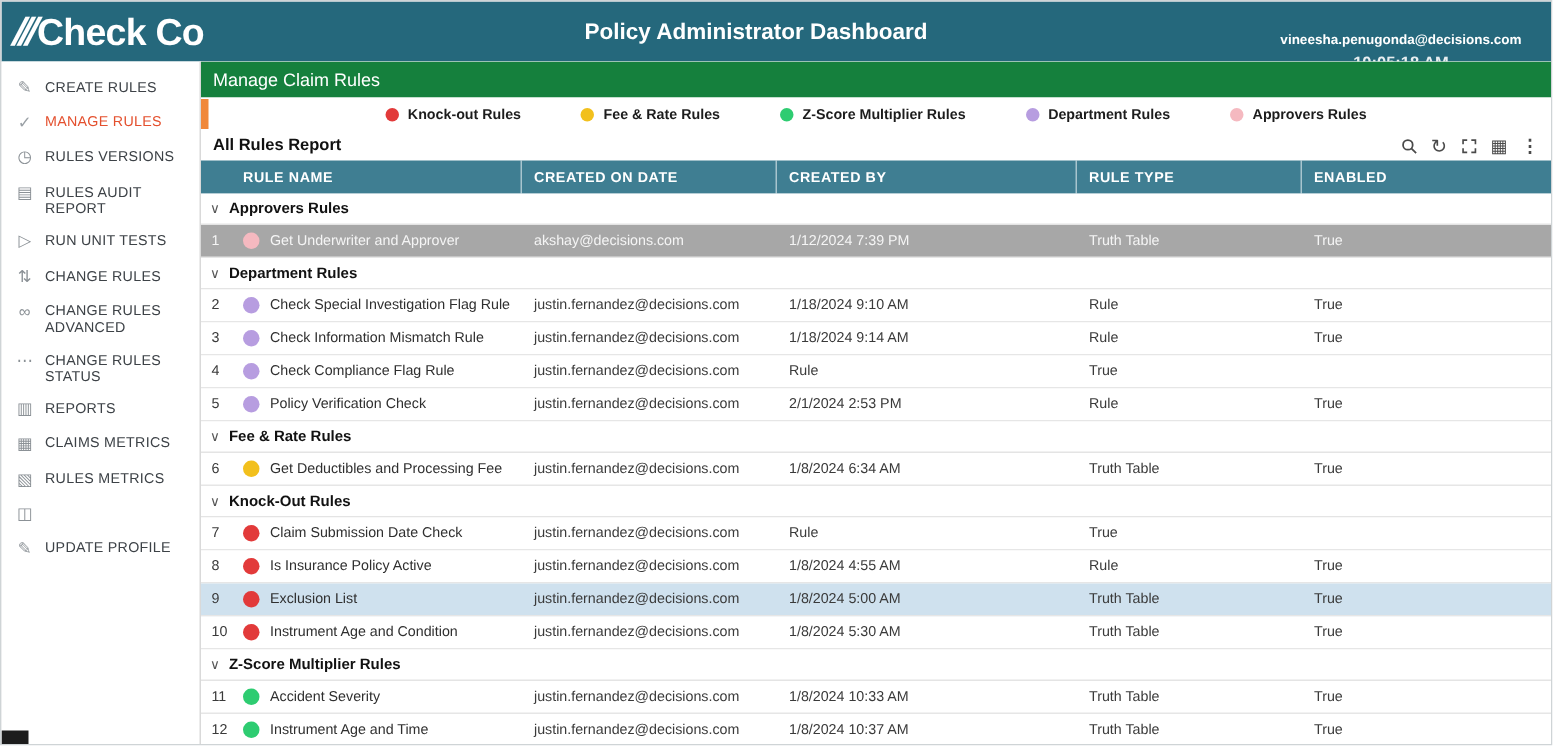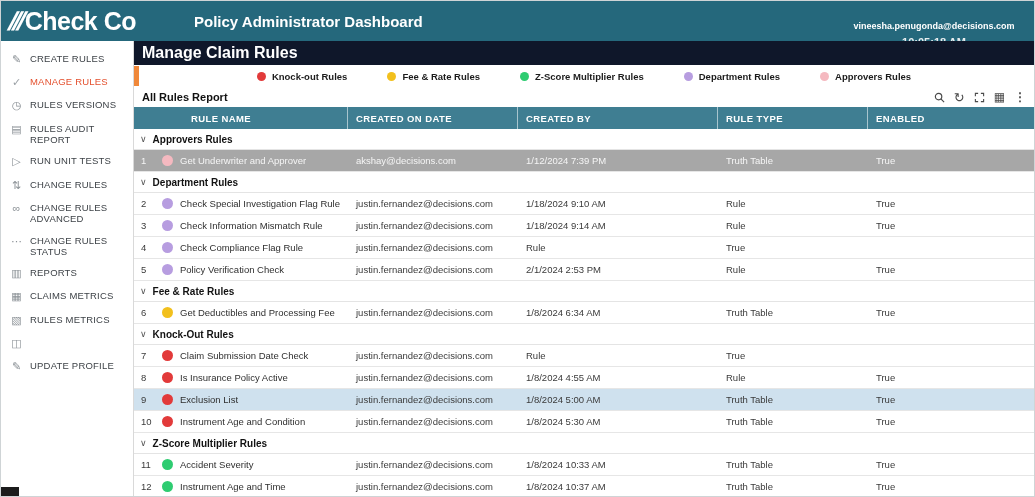--- a/index.html
+++ b/index.html
@@ -5,57 +5,57 @@
   * { margin:0; padding:0; box-sizing:border-box; }
   html,body { background:#fff; }
   body { font-family:"Liberation Sans", sans-serif; }
   .app { position:relative; width:1035px; height:497px; overflow:hidden; background:#fff; border:1px solid #cfd4d6; }
 
   
   .banner { height:40px; background:#25687c; display:flex; align-items:center; padding:0 10px 0 8px; color:#fff; }
   .logo { display:flex; align-items:baseline; width:185px; flex:0 0 auto; }
   .logo-slashes { font-style:italic; font-weight:bold; font-size:26px; letter-spacing:-3px; margin-right:3px; transform:skewX(-8deg); }
   .logo-text { font-weight:bold; font-size:25px; letter-spacing:-0.5px; }
-  .banner-title { flex:1; font-size:15px; font-weight:bold; padding-right:30px; }
+  .banner-title { flex:1; text-align:center; font-size:15px; font-weight:bold; padding-right:30px; }
   .banner-user { width:180px; flex:0 0 auto; text-align:center; line-height:1.5;margin-top:28px; }
   .user-email { font-size:9px; font-weight:bold; }
   .user-time { font-size:11px; font-weight:bold; color:#e8eef0; }
 
   
   .bodyrow { display:flex; height:457px; }
   .sidebar { width:133px; flex:0 0 auto; background:#fff; border-right:1px solid #d9d9d9; padding-top:7px; overflow:hidden; }
   .side-item { display:flex; align-items:flex-start; gap:7px; padding:5px 4px 5px 9px; cursor:pointer; }
   .s-icon { width:13px; flex:0 0 auto; font-size:11px; line-height:1.2; color:#8b9196; text-align:center; }
   .s-label { font-size:9.5px; color:#3d4247; line-height:1.2; letter-spacing:.2px; }
   .side-item.active .s-label { color:#e4502e; }
   .side-item.active .s-icon { color:#9aa0a5; }
 
   .main { flex:1; display:flex; flex-direction:column; overflow:hidden; background:#fff; }
 
   
-  .section-bar { height:24px; background:#0f172a; color:#fff; display:flex; align-items:center; padding-left:8px; font-size:16px; font-weight:bold; }
+  .section-bar { height:24px; background:#15803d; color:#fff; display:flex; align-items:center; padding-left:8px; font-size:12px; font-weight:normal; }
 
   
   .legend-row { position:relative; height:22px; display:flex; align-items:center; background:#fff; }
   .accent { position:absolute; left:0; top:1px; bottom:1px; width:5px; background:#f0883a; }
   .legend { display:flex; gap:40px; margin:0 auto; align-items:center; }
   .legend-item { display:flex; align-items:center; gap:6px; }
   .legend-dot { width:9px; height:9px; border-radius:50%; }
   .legend-label { font-size:9.5px; font-weight:bold; color:#1c1c1c; }
 
   
   .report-row { height:20px; display:flex; align-items:center; justify-content:space-between; padding:0 8px; }
   .report-title { font-size:11px; font-weight:bold; color:#111; }
   .toolbar { display:flex; align-items:center; gap:9px; }
   .tool { color:#4a4a4a; font-size:12px; line-height:1; cursor:pointer; display:flex; align-items:center; }
   .tool svg { display:block; }
   .grid-header { display:grid; grid-template-columns:26px 188px 170px 200px 150px 1fr; background:#3f7e92; }
   .gh { color:#fff; font-size:9.5px; font-weight:bold; letter-spacing:.4px; padding:6px 8px 5px 8px; border-right:1px solid rgba(255,255,255,.55); cursor:pointer; }
   .gh:last-child { border-right:none; }
-  .gh.first { padding-left:28px;margin-left:29px; }
+  .gh.first { padding-left:28px; }
   .grid-body { flex:1; overflow:hidden; }
   .group-row { display:flex; align-items:center; gap:6px; padding:4px 6px; border-bottom:1px solid #e4e4e4; background:#fff; cursor:pointer; min-height:21px; }
   .caret { font-size:9px; color:#555; line-height:1; }
   .g-label { font-size:10px; font-weight:bold; color:#121212; }
   .row { display:grid; grid-template-columns:26px 188px 170px 200px 150px 1fr; align-items:center; border-bottom:1px solid #e6e6e6; background:#fff; min-height:22px; cursor:pointer; }
   .cell { font-size:9.5px; color:#3a3a3a; padding:3px 8px; line-height:1.2; }
   .num { padding:3px 0 3px 7px; }
   .name-cell { display:flex; align-items:center; gap:7px; padding-left:2px; }
   .dot { width:11px; height:11px; border-radius:50%; flex:0 0 auto; }
   .name { font-size:9.5px; color:#2f2f2f; }

